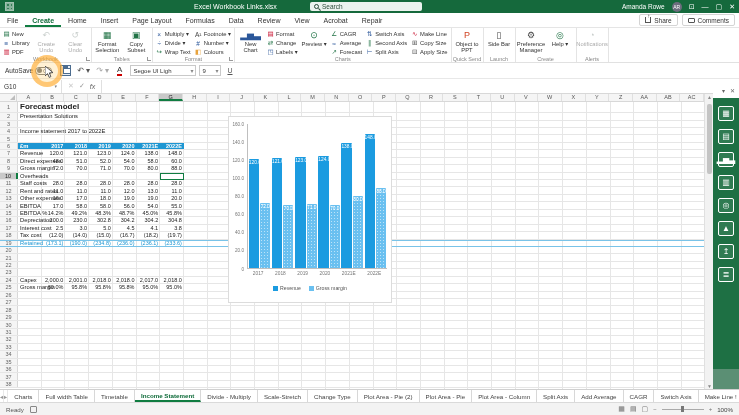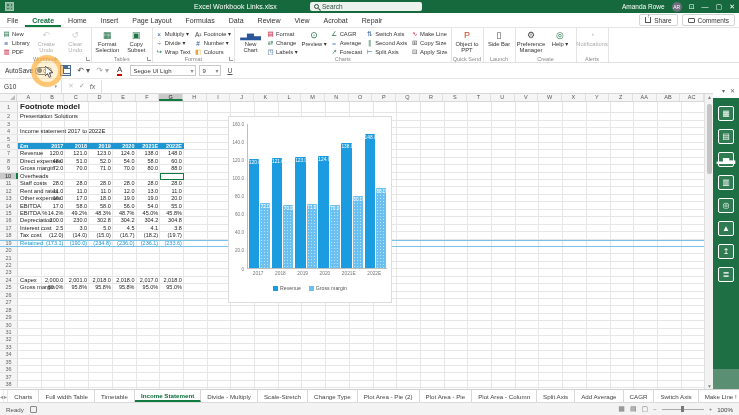--- a/index.html
+++ b/index.html
@@ -435,21 +435,21 @@
         <div class="colh">AB</div>
         <div class="colh">AC</div>
       </div>
   </div>
 
   <div class="grid" id="grid">
     <div class="vlines"></div>
     <div id="rows">
         <div class="grow" style="height: 11px;">
           <div class="gut">1</div>
-          <div class="lbl title">Footnote model</div>
+          <div class="lbl title">Forecast model</div>
         </div>
         <div class="grow" style="height: 8px;">
           <div class="gut">2</div>
           <div class="lbl">Presentation Solutions</div>
         </div>
         <div class="grow" style="height: 7.45px;">
           <div class="gut">3</div>
         </div>
         <div class="grow" style="height: 7.45px;">
           <div class="gut">4</div>

